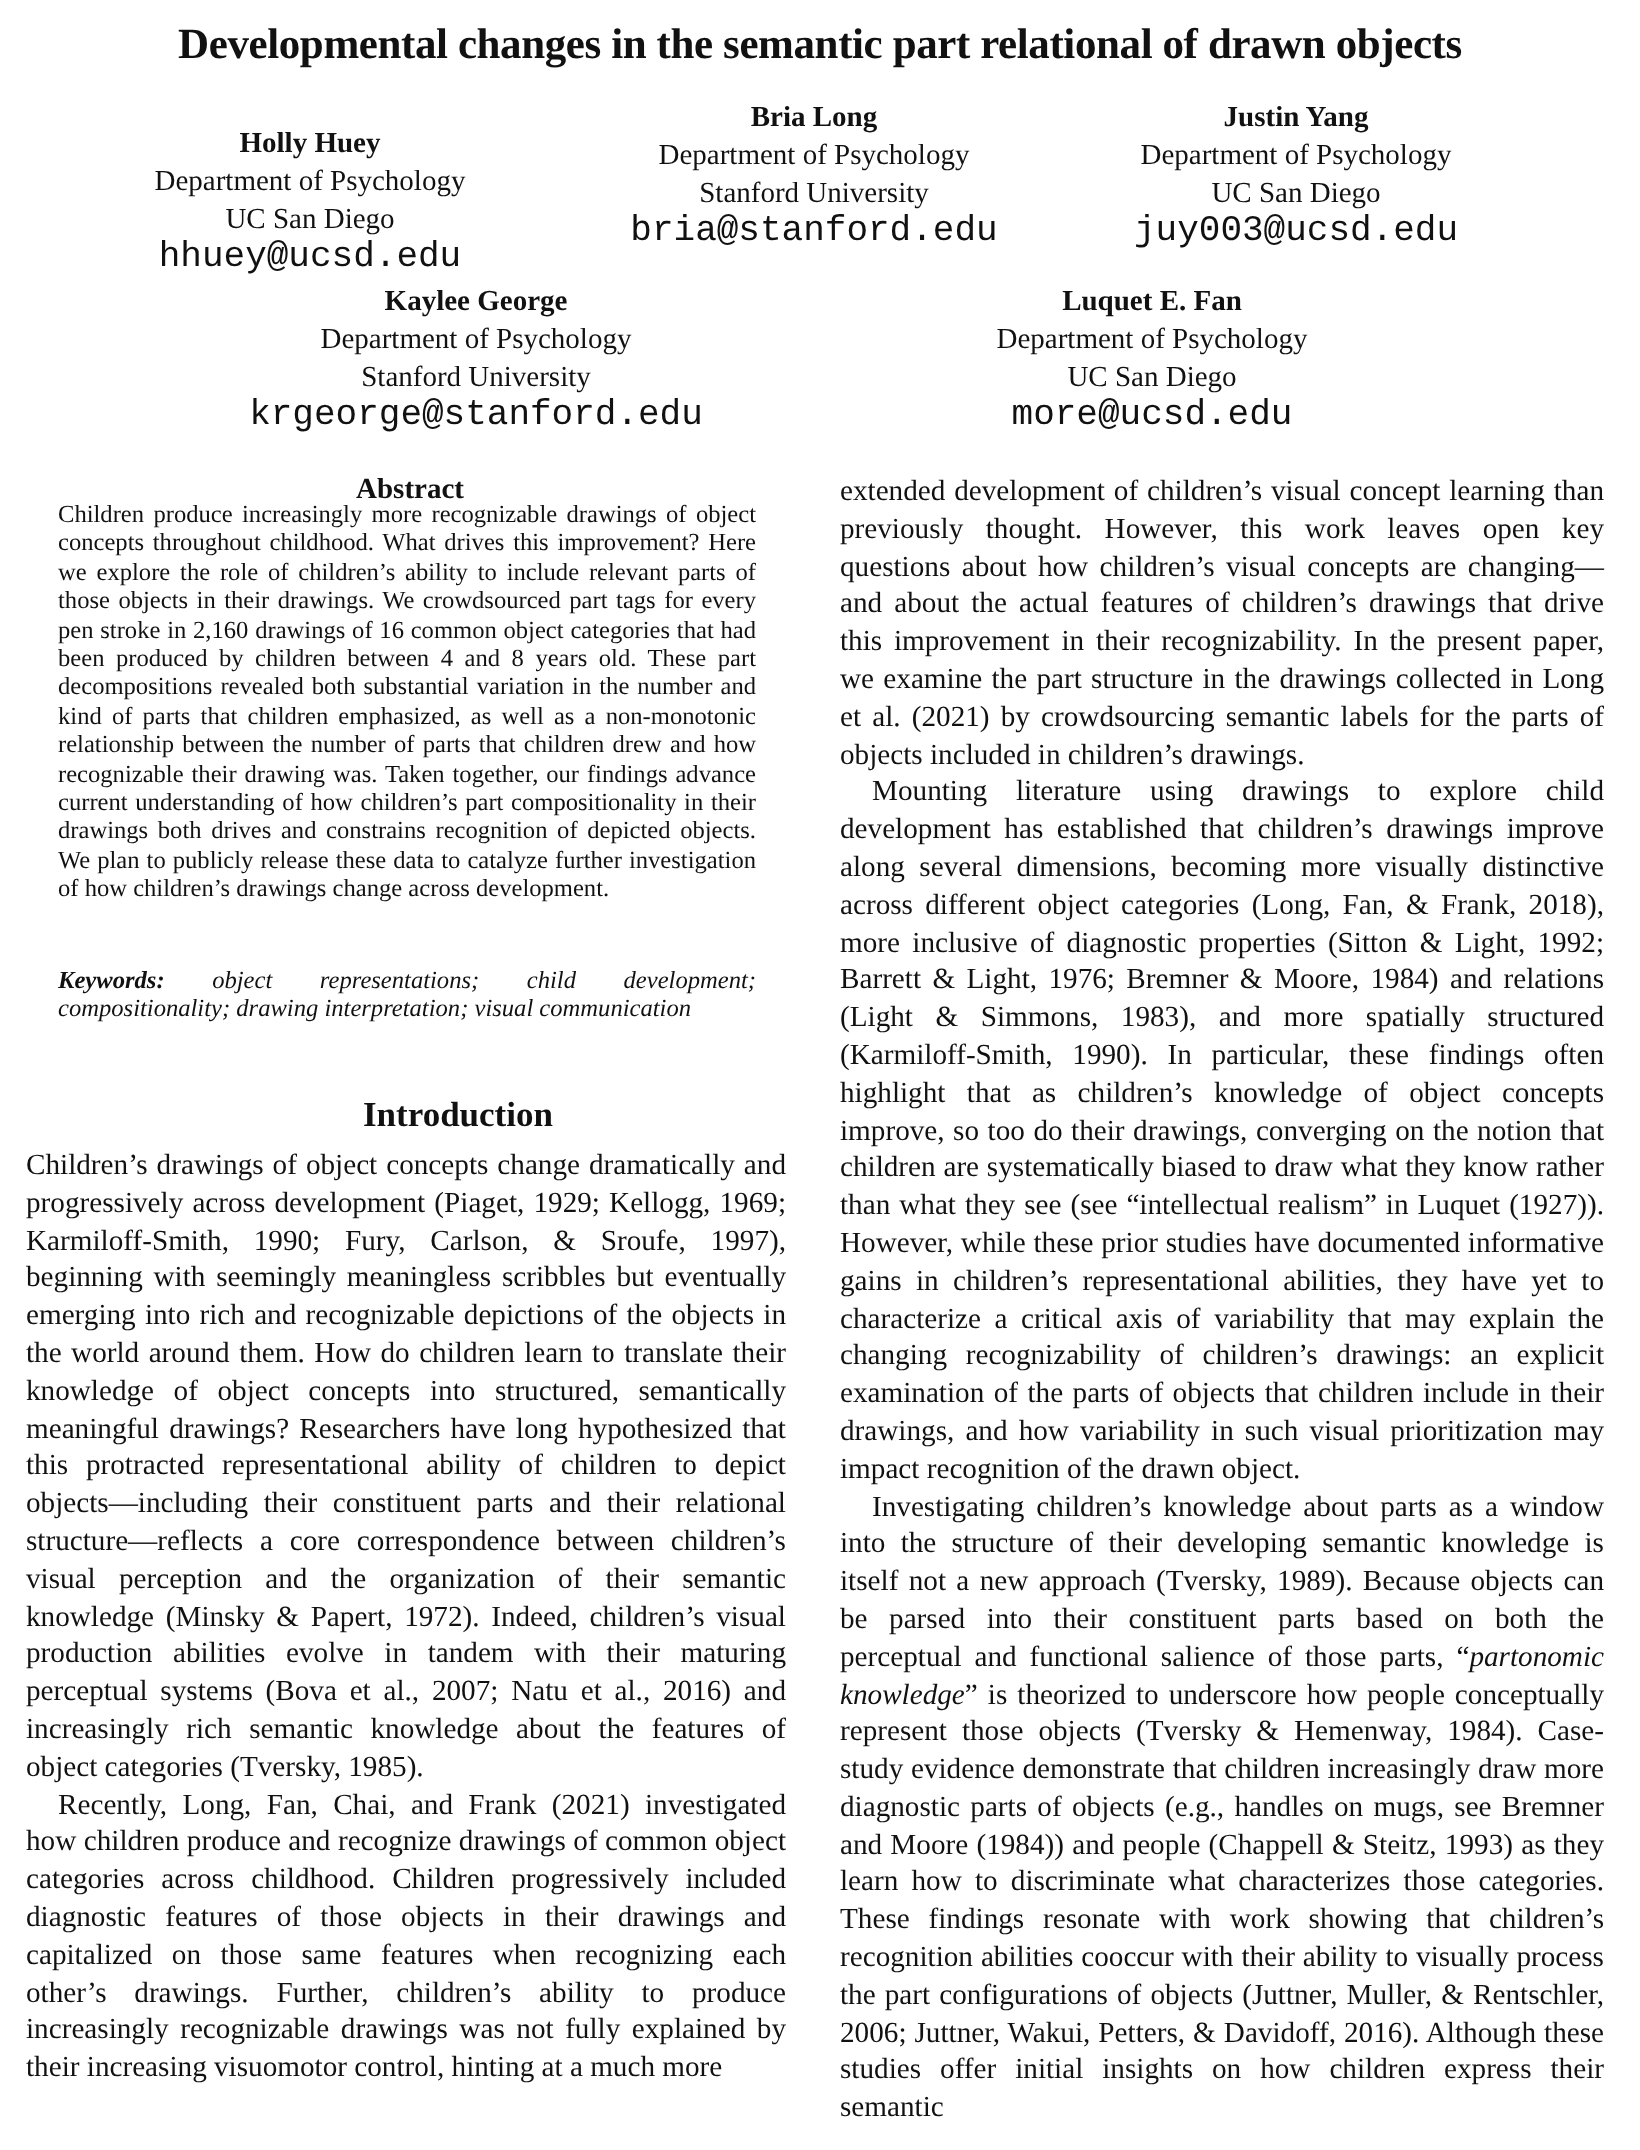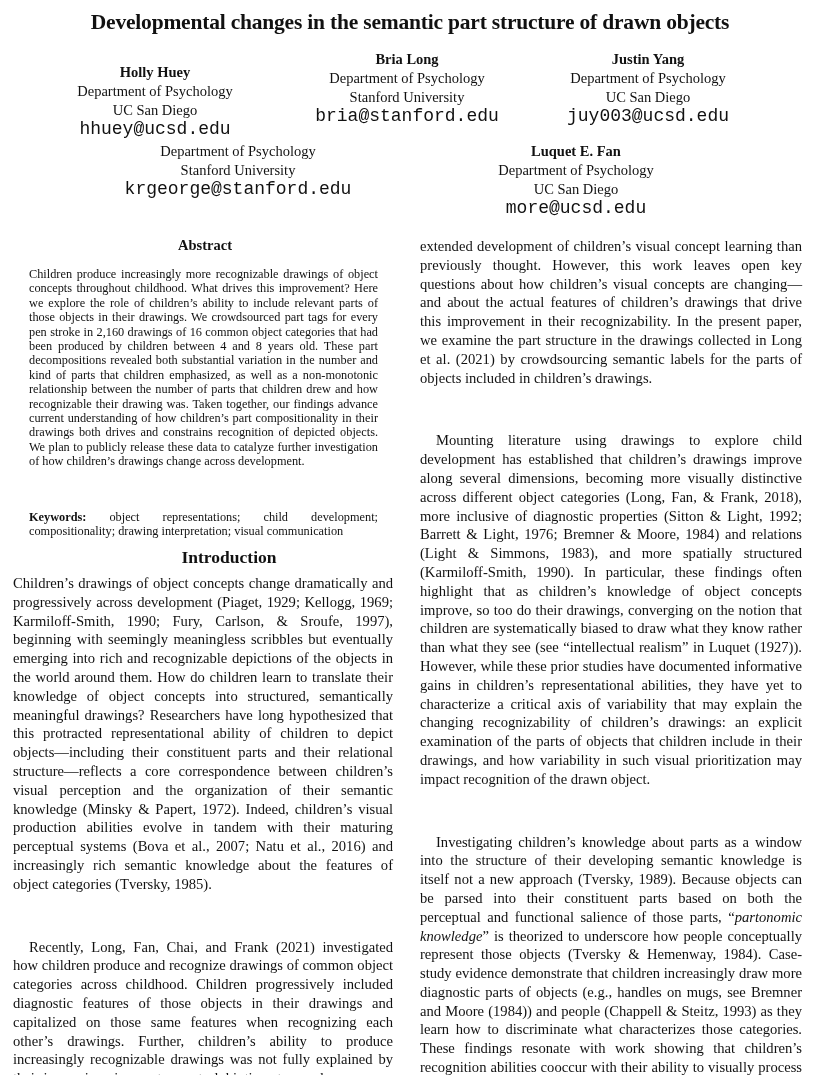--- a/index.html
+++ b/index.html
@@ -3,54 +3,55 @@
 <meta charset="utf-8">
 <style>
   html, body { margin: 0; padding: 0; background: #ffffff; }
   body { width: 820px; height: 1075px; overflow: hidden; position: relative; color: #111; font-family: "Liberation Serif", serif; }
   .title { position: absolute; top: 10px; left: 0; width: 820px; text-align: center; font-weight: bold; font-size: 21.5px; letter-spacing: -0.2px; }
   .author { position: absolute; text-align: center; font-size: 14.5px; line-height: 19px; width: 260px; }
   .author .name { font-weight: bold; }
   .author .email { font-family: "Liberation Mono", monospace; font-size: 18px; }
   .col { position: absolute; text-align: justify; }
   .abstract-head { position: absolute; left: 0; width: 410px; top: 237px; text-align: center; font-weight: bold; font-size: 14.5px; }
-  .abstract { left: 29px; width: 349px; top: 267px; font-size: 12.3px; line-height: 14.4px; }
-  .keywords { left: 29px; width: 349px; top: 510px; font-size: 12.3px; line-height: 14.4px; }
+  .abstract { left: 29px; width: 349px; top: 250px; font-size: 12.3px; line-height: 14.4px; }
+  .keywords { left: 29px; width: 349px; top: 483px; font-size: 12.3px; line-height: 14.4px; font-style: italic; }
   .keywords b { font-weight: bold; }
   .intro-head { position: absolute; left: 0; width: 410px; top: 547px; text-align: center; font-weight: bold; font-size: 17.5px; padding-left: 24px; }
   .left-body { left: 13px; width: 380px; top: 574px; font-size: 14.6px; line-height: 18.8px; }
   .right-body { left: 420px; width: 382px; top: 237px; font-size: 14.6px; line-height: 18.8px; }
   p { margin: 0; }
-  p.indent { text-indent: 16px; margin-top: 44px; }
+  p.indent { text-indent: 16px; }
   i { font-style: italic; }
 </style>
 </head>
 <body>
 
-<div class="title">Developmental changes in the semantic part structure of drawn objects</div>
+<div class="title">Developmental changes in the semantic part relational of drawn objects</div>
 
 <div class="author" style="left:25px; top:50px;margin-top:13px;">
   <div class="name">Holly Huey</div>
   <div>Department of Psychology</div>
   <div>UC San Diego</div>
   <div class="email">hhuey@ucsd.edu</div>
 </div>
 <div class="author" style="left:277px; top:50px;">
   <div class="name">Bria Long</div>
   <div>Department of Psychology</div>
   <div>Stanford University</div>
   <div class="email">bria@stanford.edu</div>
 </div>
 <div class="author" style="left:518px; top:50px;">
   <div class="name">Justin Yang</div>
   <div>Department of Psychology</div>
   <div>UC San Diego</div>
   <div class="email">juy003@ucsd.edu</div>
 </div>
 <div class="author" style="left:108px; top:142px;">
+  <div class="name">Kaylee George</div>
   <div>Department of Psychology</div>
   <div>Stanford University</div>
   <div class="email">krgeorge@stanford.edu</div>
 </div>
 <div class="author" style="left:446px; top:142px;">
   <div class="name">Luquet E. Fan</div>
   <div>Department of Psychology</div>
   <div>UC San Diego</div>
   <div class="email">more@ucsd.edu</div>
 </div>

